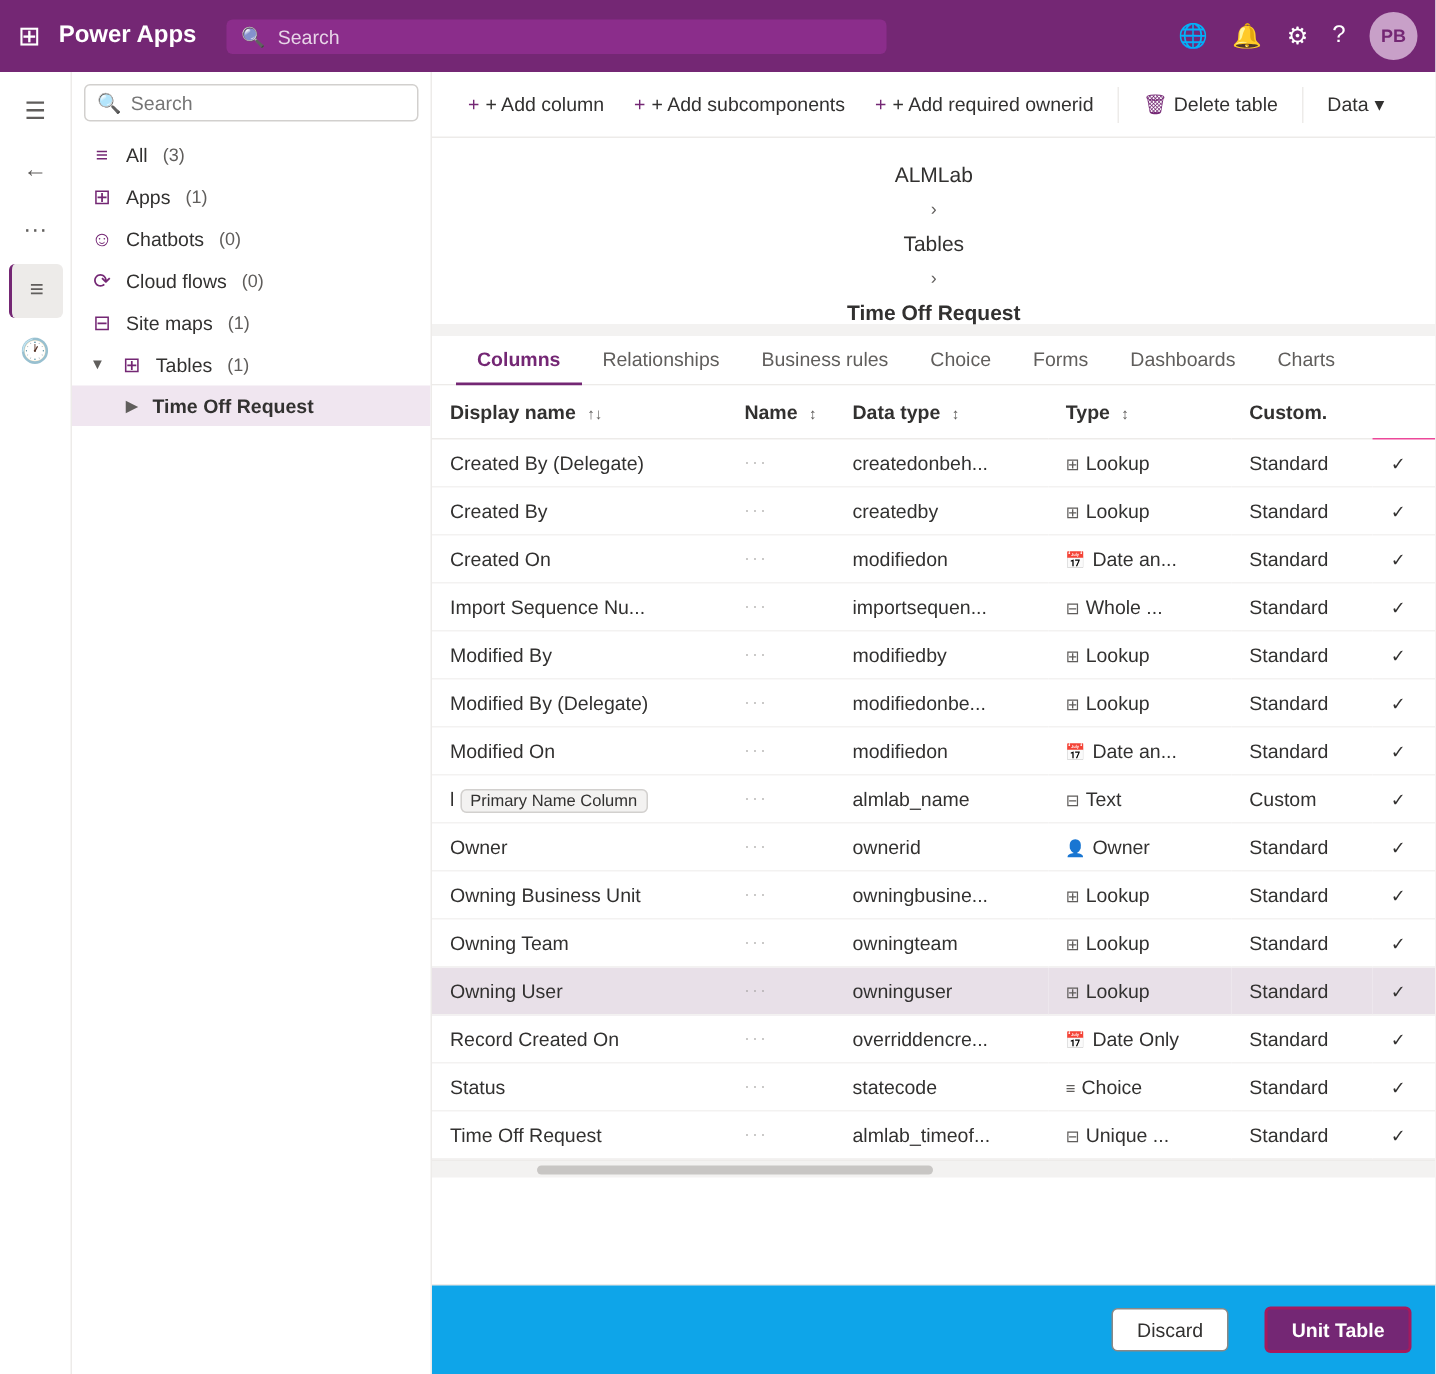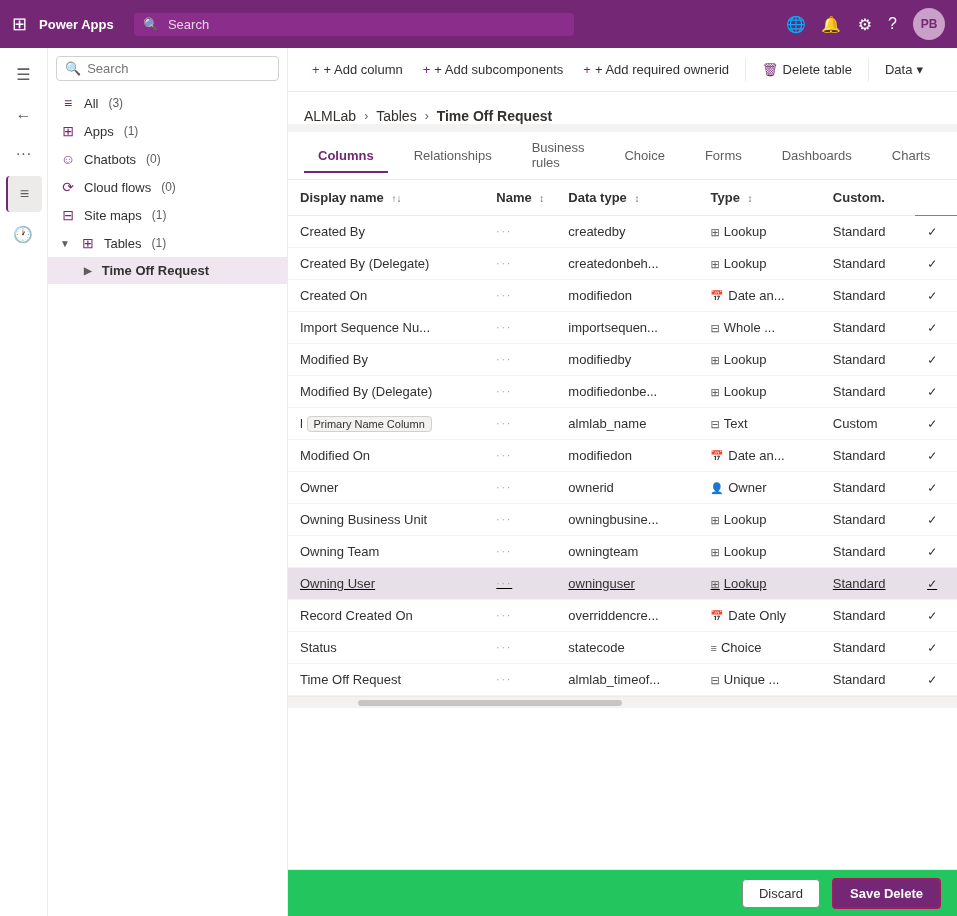--- a/index.html
+++ b/index.html
@@ -4,21 +4,21 @@
   <style>
     * { box-sizing: border-box; margin: 0; padding: 0; }
     body { font-family: 'Segoe UI', sans-serif; font-size: 13px; background: #f3f2f1; overflow: hidden; width: 957px; height: 916px; }
 
     
     .top-nav {
       display: flex; align-items: center; background: #742774; height: 48px;
       padding: 0 12px; gap: 12px; color: white;
     }
     .top-nav .waffle-icon { font-size: 18px; cursor: pointer; color: white; }
-    .top-nav .brand { font-weight: 600; font-size: 13px; color: white; margin-right: 8px; }
+    .top-nav .brand { font-weight: 600; font-size: 16px; color: white; margin-right: 8px; }
     .top-nav .search-box {
       display: flex; align-items: center; background: #8b2d8b; border-radius: 4px;
       padding: 4px 10px; flex: 1; max-width: 440px; gap: 8px; color: white;
     }
     .top-nav .search-box input {
       background: transparent; border: none; outline: none; color: white;
       font-size: 13px; width: 100%;
     }
     .top-nav .search-box input::placeholder { color: rgba(255,255,255,0.8); }
     .top-nav-icons { margin-left: auto; display: flex; align-items: center; gap: 16px; color: white; }
@@ -76,30 +76,30 @@
     .toolbar-btn {
       display: flex; align-items: center; gap: 4px; padding: 4px 8px;
       cursor: pointer; border-radius: 4px; color: #323130; font-size: 13px;
       white-space: nowrap;
     }
     .toolbar-btn .tb-icon { color: #742774; font-size: 13px; }
     .toolbar-sep { width: 1px; height: 24px; background: #edebe9; margin: 0 4px; }
 
     
     .breadcrumb-area {
-      padding: 16px 16px 0 16px; background: #fff; display: flex; align-items: center; gap: 8px;
+      padding: 16px 16px 0 16px; background: #fff; display: flex; align-items: center; gap: 8px; flex-direction: column;
     }
     .breadcrumb-area .bc-item { color: #323130; font-size: 14px; cursor: pointer; }
     .breadcrumb-area .bc-sep { color: #605e5c; font-size: 12px; }
     .breadcrumb-area .bc-current { font-weight: 700; font-size: 14px; color: #323130; }
 
     
     .tabs {
       display: flex; align-items: center; background: #fff;
-      border-bottom: 1px solid #edebe9; padding: 0 16px; gap: 12px; margin-top: 8px;
+      border-bottom: 1px solid #edebe9; padding: 0 16px; gap: 0; margin-top: 8px;
     }
     .tab {
       padding: 8px 14px; cursor: pointer; color: #605e5c; font-size: 13px;
       border-bottom: 2px solid transparent; margin-bottom: -1px;
     }
     .tab.active { color: #742774; border-bottom: 2px solid #742774; font-weight: 600; }
 
     
     .table-area {
       flex: 1; overflow: auto; background: #fff; position: relative;
@@ -111,36 +111,36 @@
       background: #fff; border-bottom: 1px solid #ec4899;
     }
     .data-table thead th {
       padding: 10px 12px; text-align: left; font-weight: 600; color: #323130;
       border-bottom: 1px solid #edebe9; white-space: nowrap; position: sticky; top: 0;
       background: #fff; z-index: 1;
     }
     .data-table tbody tr {
       border-bottom: 1px solid #f3f2f1; cursor: pointer;
     }
-    .data-table tbody tr.selected-row { background: #e8e0e8; text-decoration: underline; }
+    .data-table tbody tr.selected-row { background: #e8e0e8; }
     .data-table tbody td {
       padding: 8px 12px; color: #323130; white-space: nowrap;
     }
     .sort-icon { color: #605e5c; font-size: 10px; margin-left: 4px; }
     .primary-badge {
       background: #f3f2f1; border: 1px solid #d2d0ce; border-radius: 4px;
       padding: 1px 6px; font-size: 11px; color: #323130; margin-right: 4px;
     }
     .check-icon { color: #323130; font-size: 12px; }
 
     
     .bottom-bar {
-      height: 47px; background: #22c55e; border-top: 1px solid #edebe9;
+      height: 60px; background: #0ea5e9; border-top: 1px solid #edebe9;
       display: flex; align-items: center; justify-content: flex-end;
-      padding: 0 16px; gap: 12px;
+      padding: 0 16px; gap: 24px;
     }
     .btn-discard {
       padding: 6px 16px; border: 1px solid #8a8886; background: #fff;
       border-radius: 4px; cursor: pointer; font-size: 13px; color: #323130;
     }
     .btn-save {
       padding: 6px 16px; border: 2px solid #a31a5e; background: #742774;
       border-radius: 4px; cursor: pointer; font-size: 13px; color: #fff; font-weight: 600;
     }
 
@@ -297,31 +297,31 @@
             </th>
             <th>
               <span>Type</span>
               <span class="sort-icon"> ↕</span>
             </th>
             <th>Custom.</th>
           </tr>
         </thead>
         <tbody id="table-body">
             <tr>
+              <td>Created By (Delegate)</td>
+              <td style="color: rgb(161, 159, 157); font-size: 10px; letter-spacing: 2px; width: 30px;">···</td>
+              <td>createdonbeh...</td>
+              <td><span style="font-size:11px;color:#605e5c;margin-right:4px">⊞</span>Lookup</td>
+              <td>Standard</td>
+              <td><span class="check-icon">✓</span></td>
+            </tr>
+            <tr>
               <td>Created By</td>
               <td style="color: rgb(161, 159, 157); font-size: 10px; letter-spacing: 2px; width: 30px;">···</td>
               <td>createdby</td>
-              <td><span style="font-size:11px;color:#605e5c;margin-right:4px">⊞</span>Lookup</td>
-              <td>Standard</td>
-              <td><span class="check-icon">✓</span></td>
-            </tr>
-            <tr>
-              <td>Created By (Delegate)</td>
-              <td style="color: rgb(161, 159, 157); font-size: 10px; letter-spacing: 2px; width: 30px;">···</td>
-              <td>createdonbeh...</td>
               <td><span style="font-size:11px;color:#605e5c;margin-right:4px">⊞</span>Lookup</td>
               <td>Standard</td>
               <td><span class="check-icon">✓</span></td>
             </tr>
             <tr>
               <td>Created On</td>
               <td style="color: rgb(161, 159, 157); font-size: 10px; letter-spacing: 2px; width: 30px;">···</td>
               <td>modifiedon</td>
               <td><span style="font-size:11px;color:#605e5c;margin-right:4px">📅</span>Date an...</td>
               <td>Standard</td>
@@ -341,37 +341,37 @@
               <td>modifiedby</td>
               <td><span style="font-size:11px;color:#605e5c;margin-right:4px">⊞</span>Lookup</td>
               <td>Standard</td>
               <td><span class="check-icon">✓</span></td>
             </tr>
             <tr>
               <td>Modified By (Delegate)</td>
               <td style="color: rgb(161, 159, 157); font-size: 10px; letter-spacing: 2px; width: 30px;">···</td>
               <td>modifiedonbe...</td>
               <td><span style="font-size:11px;color:#605e5c;margin-right:4px">⊞</span>Lookup</td>
+              <td>Standard</td>
+              <td><span class="check-icon">✓</span></td>
+            </tr>
+            <tr>
+              <td>Modified On</td>
+              <td style="color: rgb(161, 159, 157); font-size: 10px; letter-spacing: 2px; width: 30px;">···</td>
+              <td>modifiedon</td>
+              <td><span style="font-size:11px;color:#605e5c;margin-right:4px">📅</span>Date an...</td>
               <td>Standard</td>
               <td><span class="check-icon">✓</span></td>
             </tr>
             <tr>
               <td><span style="color:#323130">l</span> <span class="primary-badge">Primary Name Column</span></td>
               <td style="color: rgb(161, 159, 157); font-size: 10px; letter-spacing: 2px; width: 30px;">···</td>
               <td>almlab_name</td>
               <td><span style="font-size:11px;color:#605e5c;margin-right:4px">⊟</span>Text</td>
               <td>Custom</td>
-              <td><span class="check-icon">✓</span></td>
-            </tr>
-            <tr>
-              <td>Modified On</td>
-              <td style="color: rgb(161, 159, 157); font-size: 10px; letter-spacing: 2px; width: 30px;">···</td>
-              <td>modifiedon</td>
-              <td><span style="font-size:11px;color:#605e5c;margin-right:4px">📅</span>Date an...</td>
-              <td>Standard</td>
               <td><span class="check-icon">✓</span></td>
             </tr>
             <tr>
               <td>Owner</td>
               <td style="color: rgb(161, 159, 157); font-size: 10px; letter-spacing: 2px; width: 30px;">···</td>
               <td>ownerid</td>
               <td><span style="font-size:11px;color:#605e5c;margin-right:4px">👤</span>Owner</td>
               <td>Standard</td>
               <td><span class="check-icon">✓</span></td>
             </tr>
@@ -425,17 +425,17 @@
             </tr>
           </tbody>
       </table>
       <div class="h-scroll-bar">
         <div class="h-scroll-inner"></div>
       </div>
     </div>
 
     <div class="bottom-bar">
       <button class="btn-discard">Discard</button>
-      <button class="btn-save">Save Delete</button>
+      <button class="btn-save">Unit Table</button>
     </div>
 
   </div>
 </div>
 
 </body></html>

